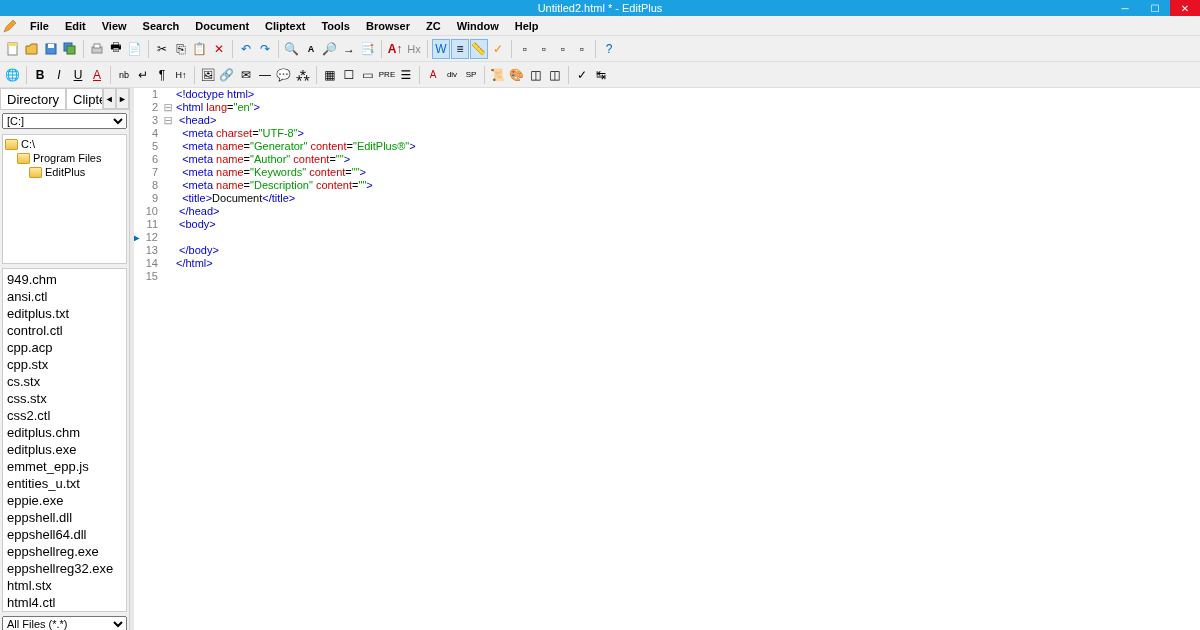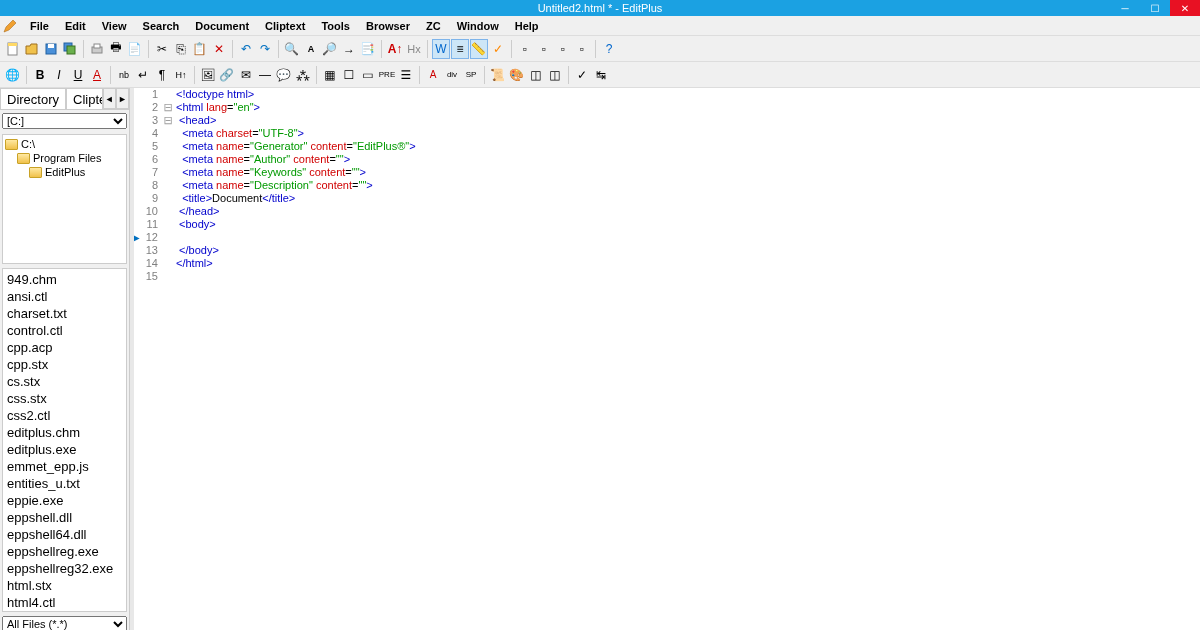--- a/index.html
+++ b/index.html
@@ -199,21 +199,21 @@
           <span>Program Files</span>
         </div>
         <div class="node indent2">
           <span class="folder-icon"></span>
           <span>EditPlus</span>
         </div>
       </div>
     <div class="file-list" id="file-list">
         <div class="file">949.chm</div>
         <div class="file">ansi.ctl</div>
-        <div class="file">charset.txt</div>
+        <div class="file">editplus.txt</div>
         <div class="file">control.ctl</div>
         <div class="file">cpp.acp</div>
         <div class="file">cpp.stx</div>
         <div class="file">cs.stx</div>
         <div class="file">css.stx</div>
         <div class="file">css2.ctl</div>
         <div class="file">editplus.chm</div>
         <div class="file">editplus.exe</div>
         <div class="file">emmet_epp.js</div>
         <div class="file">entities_u.txt</div>

